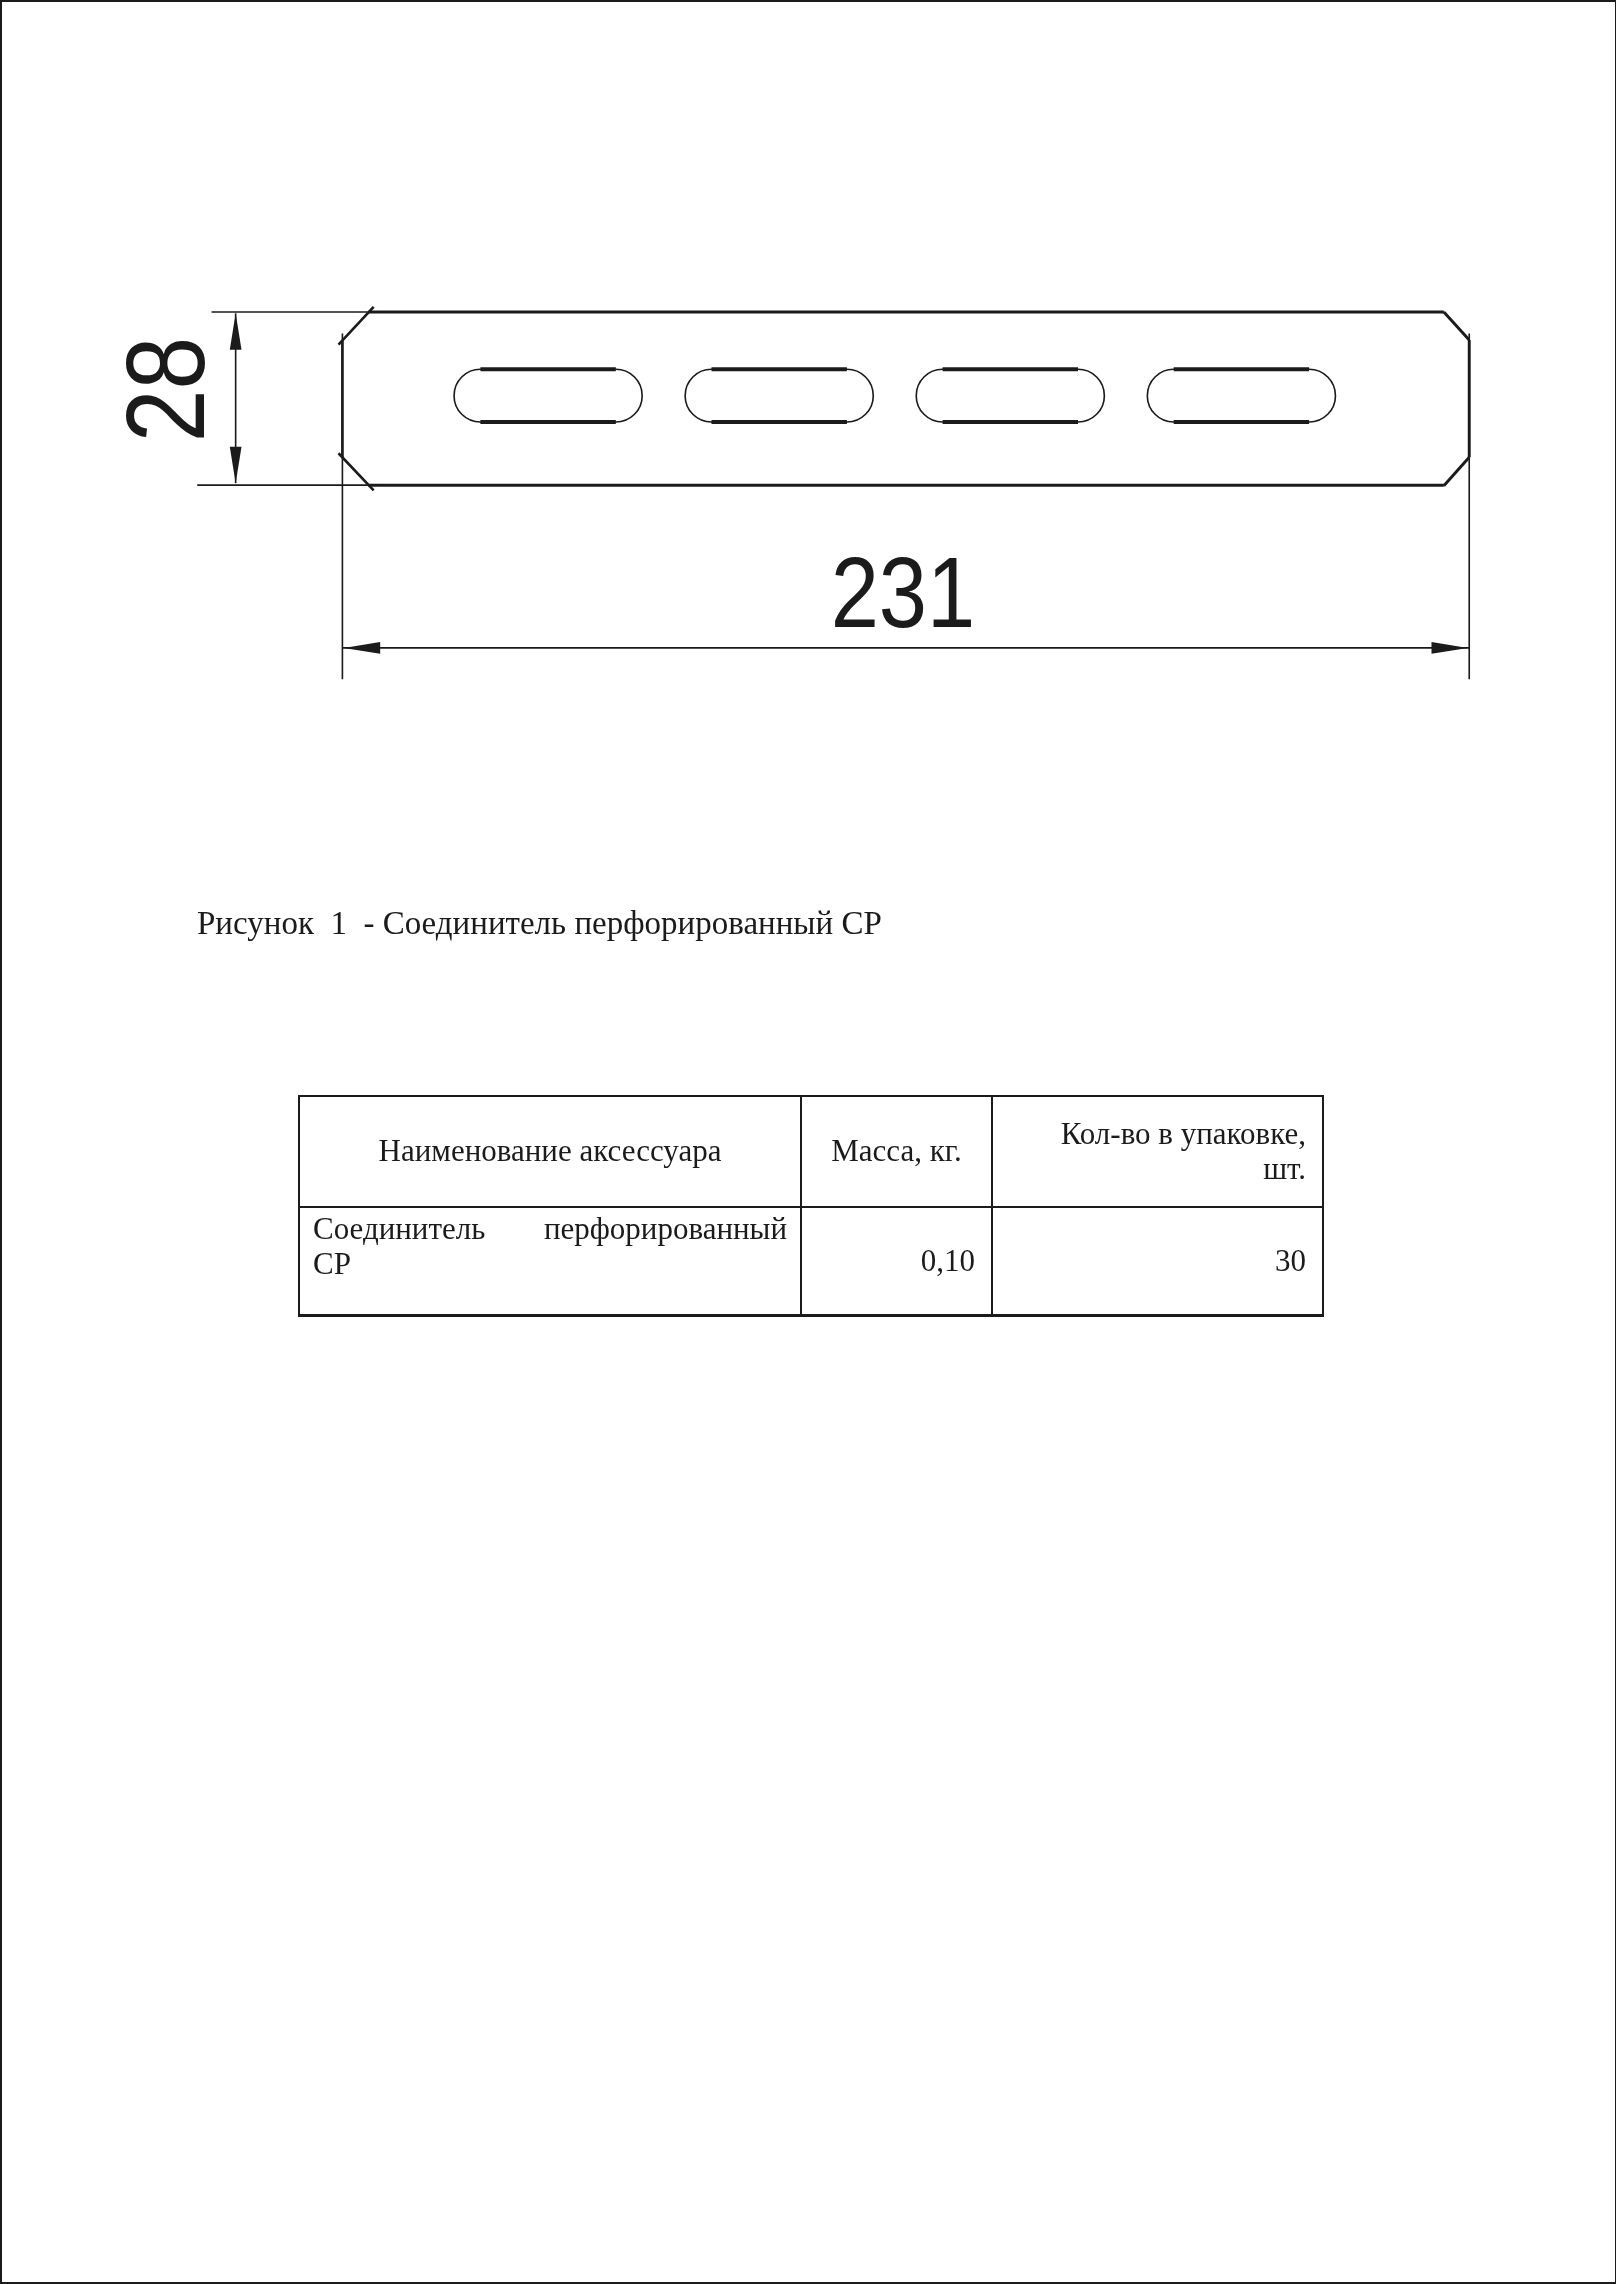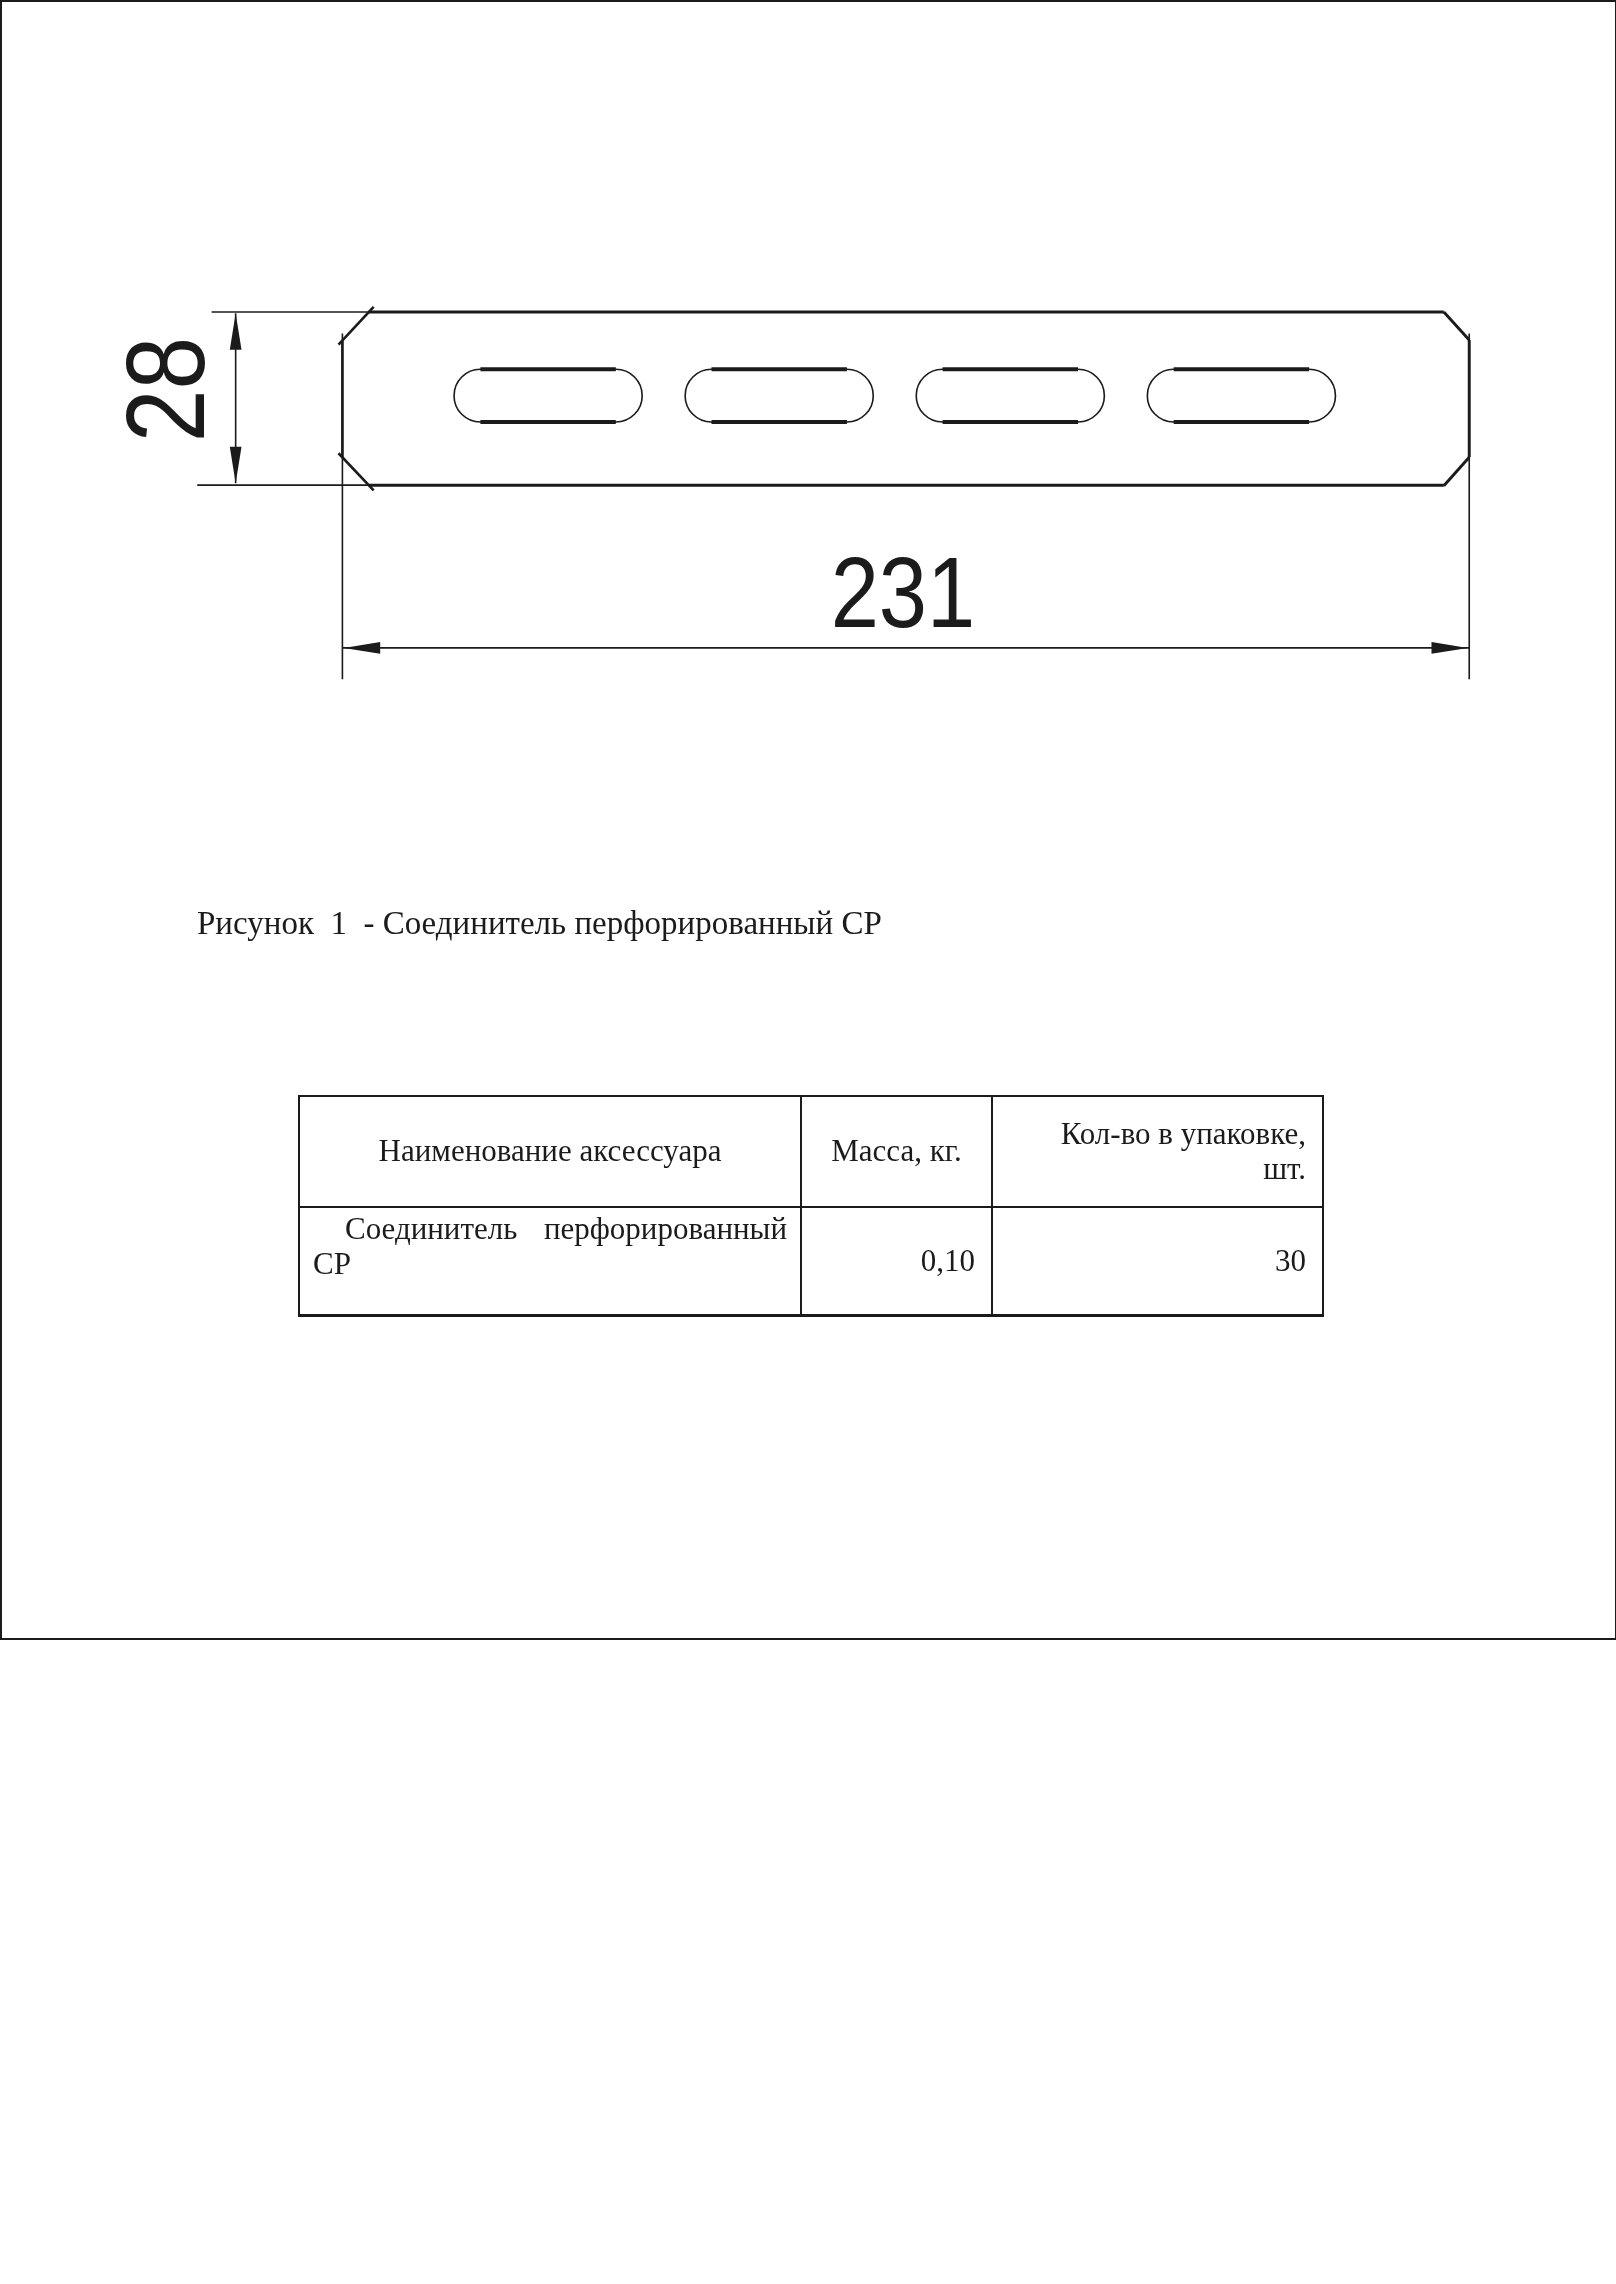--- a/index.html
+++ b/index.html
@@ -3,21 +3,21 @@
 <meta charset="utf-8">
 <style>
   html, body {
     margin: 0;
     padding: 0;
     background: #ffffff;
   }
   #page {
     position: relative;
     width: 1617px;
-    height: 1640px;
+    height: 2284px;
     background: #ffffff;
     font-family: "Liberation Serif", "DejaVu Serif", serif;
     color: #1b1b1b;
     overflow: hidden;
   }
   #page-border {
     position: absolute;
     inset: 0;
     border: 2.6px solid #1b1b1b;
     pointer-events: none;
@@ -66,21 +66,20 @@
     vertical-align: middle;
   }
   .cell-name {
     text-align: left;
     vertical-align: top !important;
     padding: 3.9px 13px 0 13px !important;
   }
   .name-line1 {
     display: flex;
     justify-content: space-between;
-    margin-left: 32px;
   }
   .cell-center {
     text-align: right;
   }
   .qty-header-line {
     text-align: right;
   }
 </style>
 </head>
 <body>

